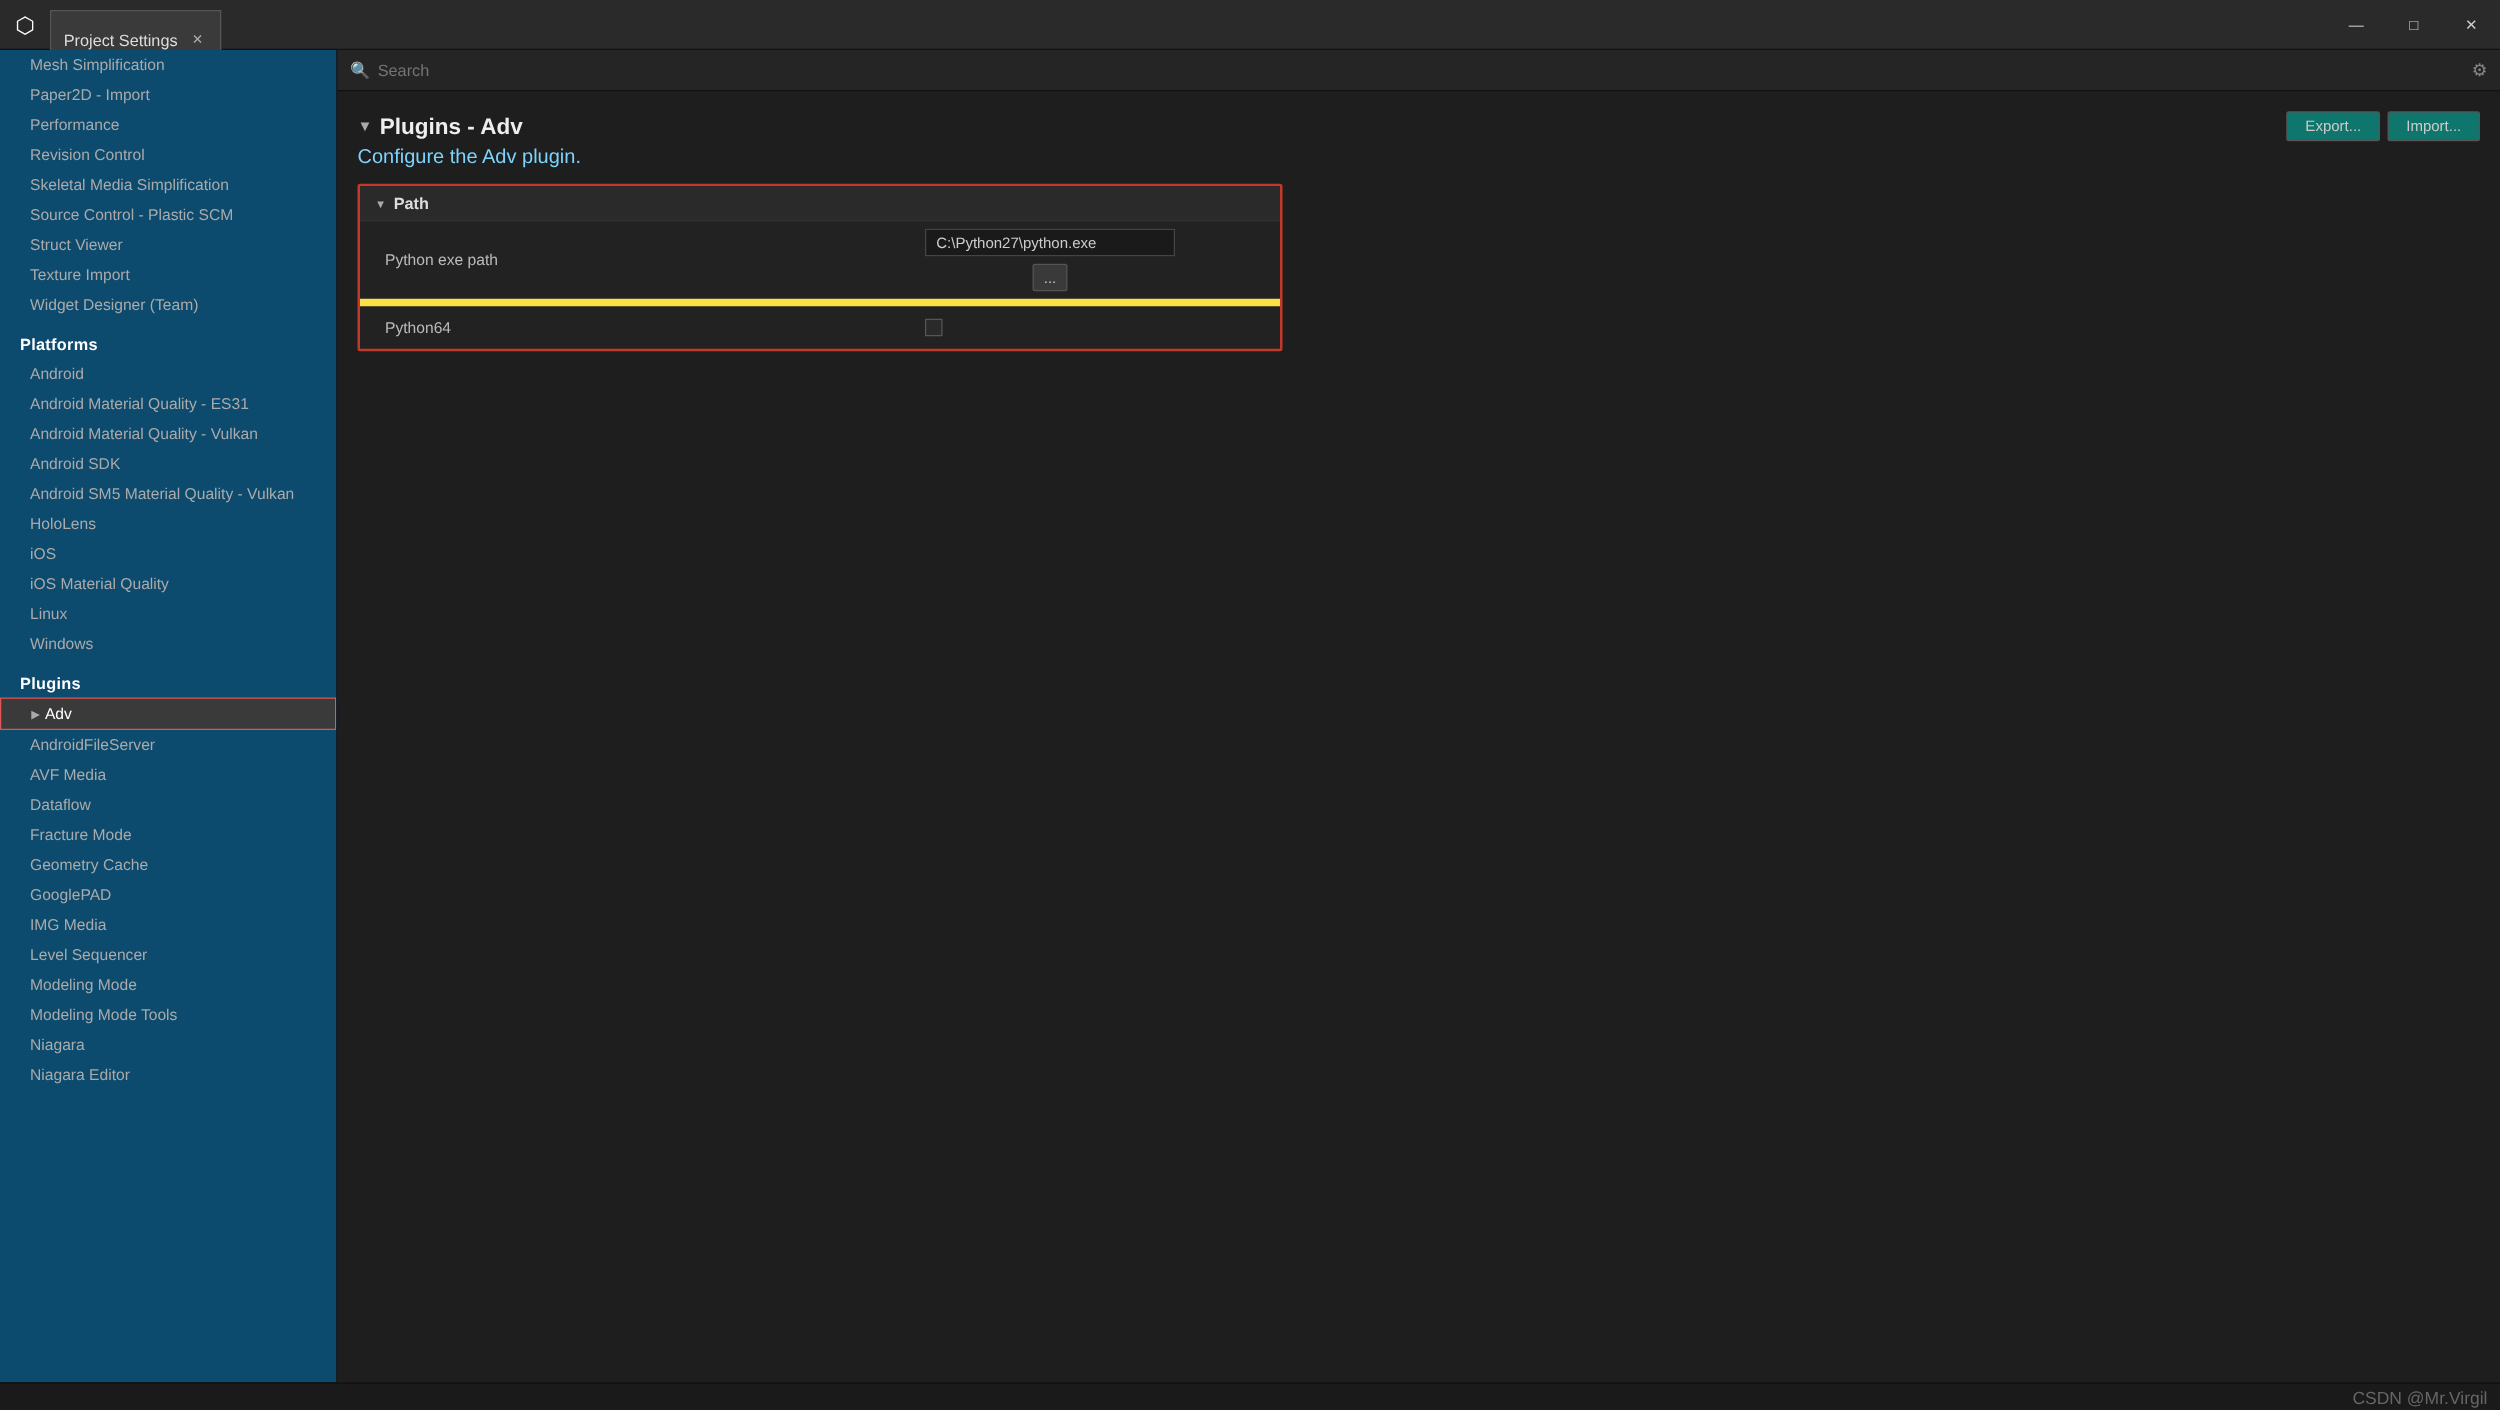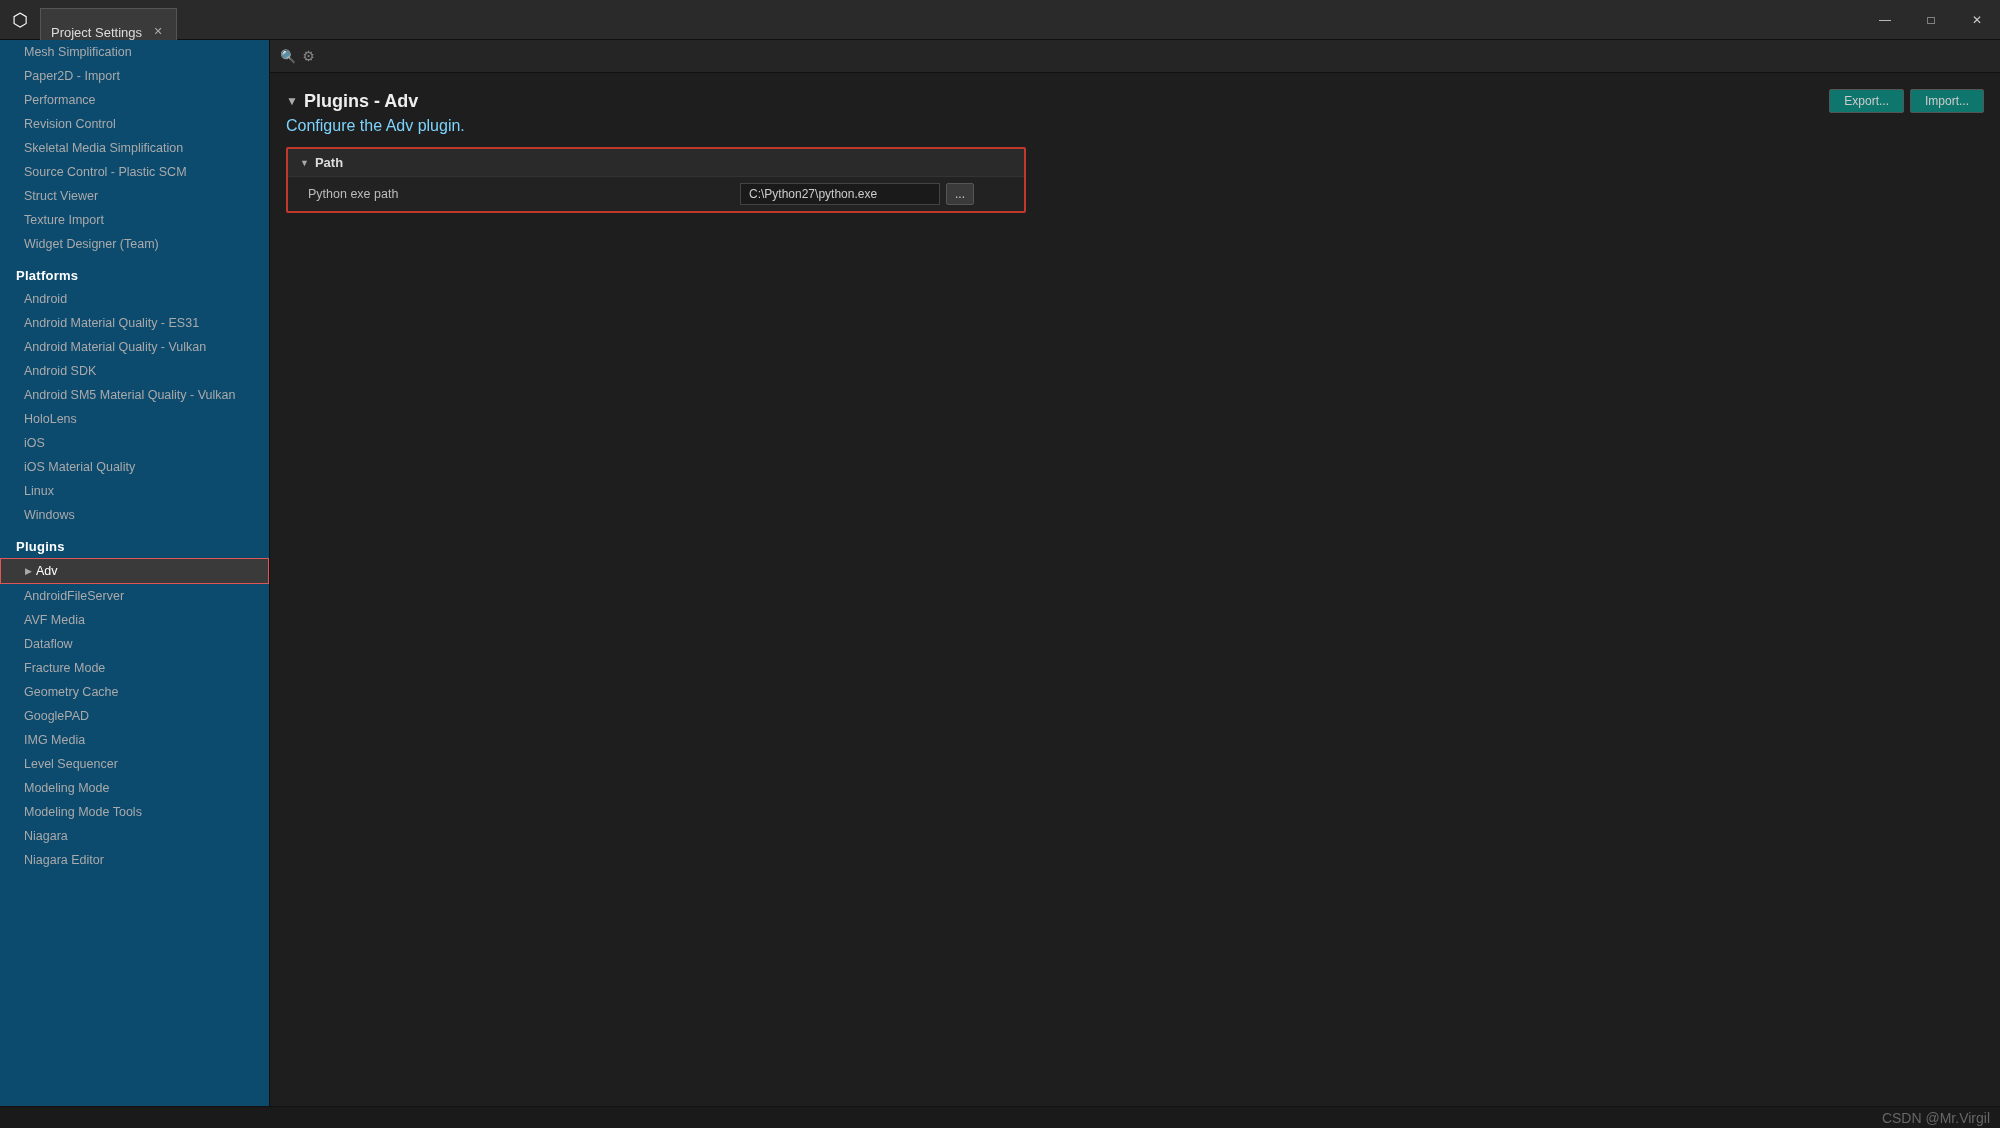--- a/index.html
+++ b/index.html
@@ -241,20 +241,21 @@
     .settings-label {
       flex: 0 0 440px;
       font-size: 12.5px;
       color: #bbb;
       padding-left: 8px;
     }
     .settings-value {
       display: flex;
       align-items: center;
       gap: 6px;
+      flex-direction: column;
     }
     .path-input {
       background: #1a1a1a;
       border: 1px solid #444;
       color: #ccc;
       padding: 3px 8px;
       font-size: 12px;
       width: 200px;
       outline: none;
     }
@@ -348,20 +349,21 @@
     <div class="sidebar-item">Modeling Mode</div>
     <div class="sidebar-item">Modeling Mode Tools</div>
     <div class="sidebar-item">Niagara</div>
     <div class="sidebar-item">Niagara Editor</div>
   </div>
 
   <div class="content">
 
     <div class="search-bar">
       <div class="search-icon-wrapper">🔍</div>
+      <input class="search-input" type="text" placeholder="Search" style="">
       <div class="search-settings-icon">⚙</div>
     </div>
 
     <div class="content-body">
 
       <div class="section-title-row">
         <div class="section-title">
           <span class="collapse-arrow">▼</span>
           <span>Plugins - Adv</span>
         </div>
@@ -379,20 +381,26 @@
         </div>
 
         <div class="settings-row">
           <div class="settings-label">Python exe path</div>
           <div class="settings-value">
             <input class="path-input" type="text" value="C:\Python27\python.exe" style="">
             <button class="browse-btn">...</button>
           </div>
         </div>
 
+        <div class="settings-row">
+          <div class="settings-label">Python64</div>
+          <div class="settings-value">
+            <div class="checkbox"></div>
+          </div>
+        </div>
       </div>
 
     </div>
   </div>
 </div>
 
 <div class="statusbar">
   <span>CSDN @Mr.Virgil</span>
 </div>
 

